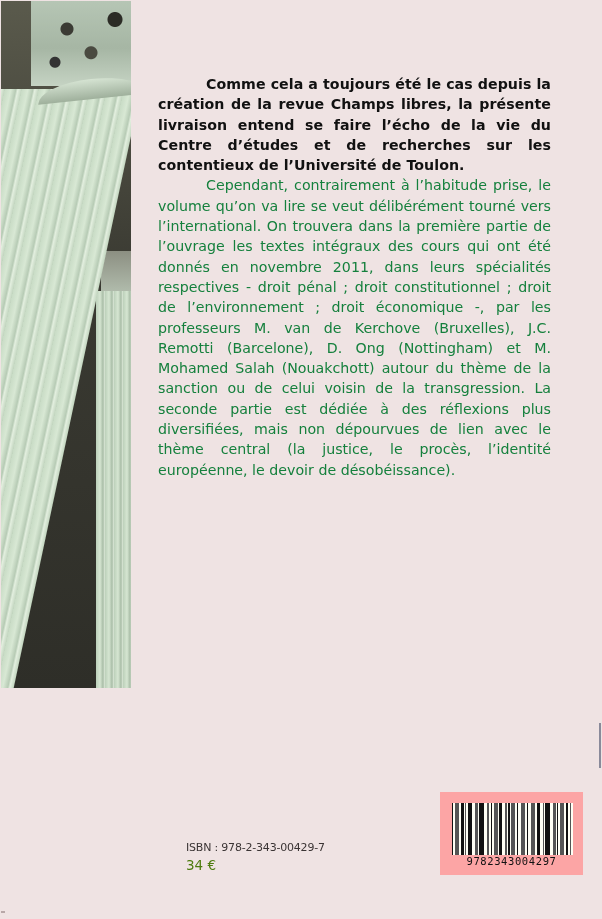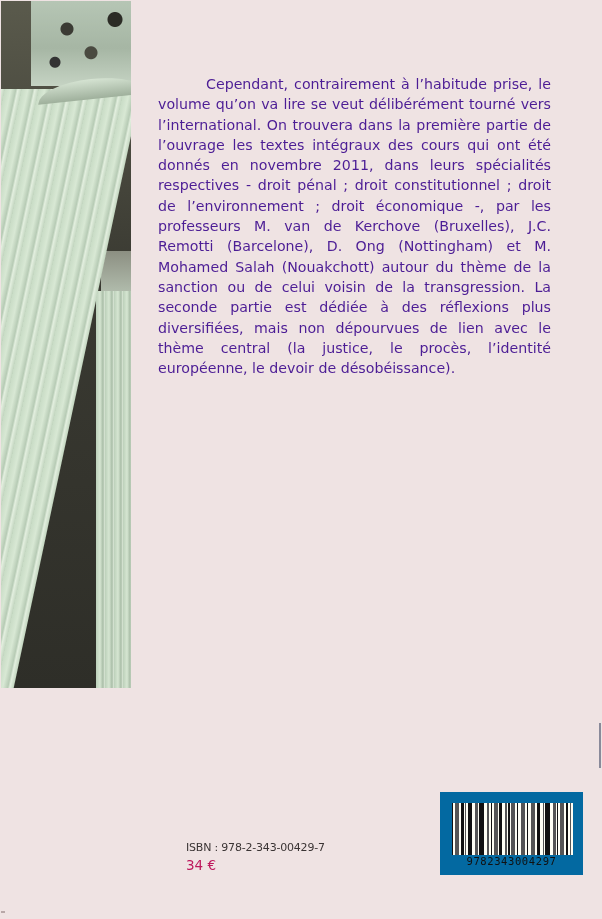--- a/index.html
+++ b/index.html
@@ -86,47 +86,47 @@
     .intro {
       font-weight: bold;
       margin: 0;
       text-indent: 48px;
       color: #111;
       letter-spacing: 0.05px;
     }
     .body-text {
       margin: 0;
       text-indent: 48px;
-      color: #4c1d95;
+      color: #15803d;
       font-weight: normal;
     }
     
     .isbn {
       position: absolute;
       left: 186px;
       top: 841px;
       font-size: 11px;
       color: #3a3434;
       letter-spacing: -0.2px;
     }
     .price {
       position: absolute;
       left: 186px;
       top: 857px;
       font-size: 13.5px;
-      color: #be185d;
+      color: #4d7c0f;
     }
     
     .barcode-box {
       position: absolute;
       left: 440px;
       top: 792px;
       width: 143px;
       height: 83px;
-      background: #0369a1;
+      background: #fca5a5;
     }
     .barcode-bars {
       position: absolute;
       left: 12px;
       top: 11px;
       width: 121px;
       height: 52px;
       display: flex;
       align-items: stretch;
     }
@@ -163,20 +163,21 @@
 
   <div class="column-photo">
     <div class="shaft2-cap"></div>
     <div class="shaft2"></div>
     <div class="shaft"></div>
     <div class="capital"></div>
     <div class="capital-ring"></div>
   </div>
 
   <div class="text-block">
+    <p class="intro">Comme cela a toujours été le cas depuis la création de la revue Champs libres, la présente livraison entend se faire l’écho de la vie du Centre d’études et de recherches sur les contentieux de l’Université de Toulon.</p>
     <p class="body-text">Cependant, contrairement à l’habitude prise, le volume qu’on va lire se veut délibérément tourné vers l’international. On trouvera dans la première partie de l’ouvrage les textes intégraux des cours qui ont été donnés en novembre 2011, dans leurs spécialités respectives - droit pénal ; droit constitutionnel ; droit de l’environnement ; droit économique -, par les professeurs M. van de Kerchove (Bruxelles), J.C. Remotti (Barcelone), D. Ong (Nottingham) et M. Mohamed Salah (Nouakchott) autour du thème de la sanction ou de celui voisin de la transgression. La seconde partie est dédiée à des réflexions plus diversifiées, mais non dépourvues de lien avec le thème central (la justice, le procès, l’identité européenne, le devoir de désobéissance).</p>
   </div>
 
   <div class="isbn">ISBN : 978-2-343-00429-7</div>
   <div class="price">34 €</div>
 
   <div class="barcode-box">
     <div class="barcode-bars" id="barcode-bars">
         <div class="bar" style="width: 1.44048px; background: rgb(17, 17, 17);"></div>
         <div class="bar" style="width: 1.44048px; background: rgb(254, 254, 244);"></div>

